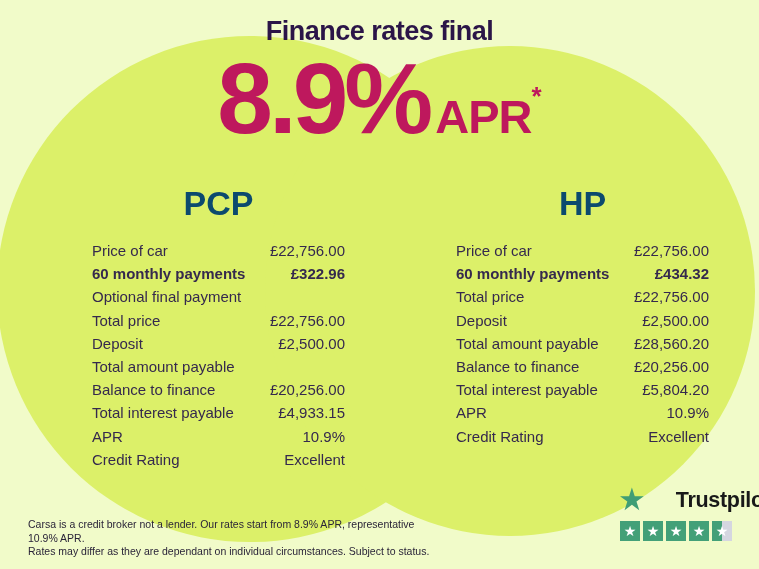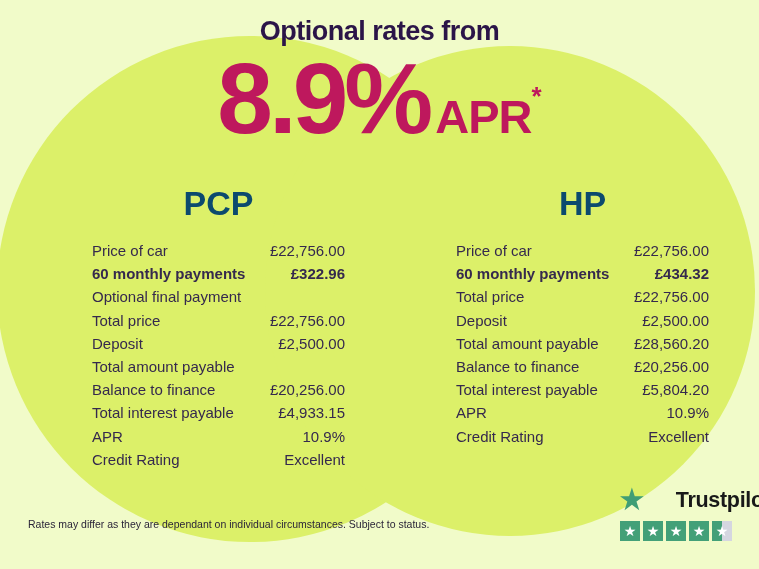--- a/index.html
+++ b/index.html
@@ -48,21 +48,21 @@
 </head>
 <body>
 
 <div class="canvas">
 
   <div class="circle circle-left"></div>
   <div class="circle circle-right"></div>
 
   <div class="layer">
 
-    <div class="title">Optional rates from</div>
+    <div class="title">Finance rates final</div>
 
     <div class="hero">
       <span class="rate">8.9%</span><span class="apr">APR</span><span class="ast">*</span>
     </div>
 
     <div class="col col-pcp">
       <h2>PCP</h2>
       <div class="table">
           <div class="row">
             <span class="label">Price of car</span>
@@ -142,20 +142,21 @@
             <span class="value">10.9%</span>
           </div>
           <div class="row">
             <span class="label">Credit Rating</span>
             <span class="value">Excellent</span>
           </div>
         </div>
     </div>
 
     <div class="disclaimer">
+      <div>Carsa is a credit broker not a lender. Our rates start from 8.9% APR, representative 10.9% APR.</div>
       <div>Rates may differ as they are dependant on individual circumstances. Subject to status.</div>
     </div>
 
     <div class="trustpilot">
       <div class="tp-logo">
         <span class="tp-mark">★</span>
         <span class="tp-word">Trustpilot</span>
       </div>
       <div class="tp-stars">
           <span class="tp-box">★</span>

